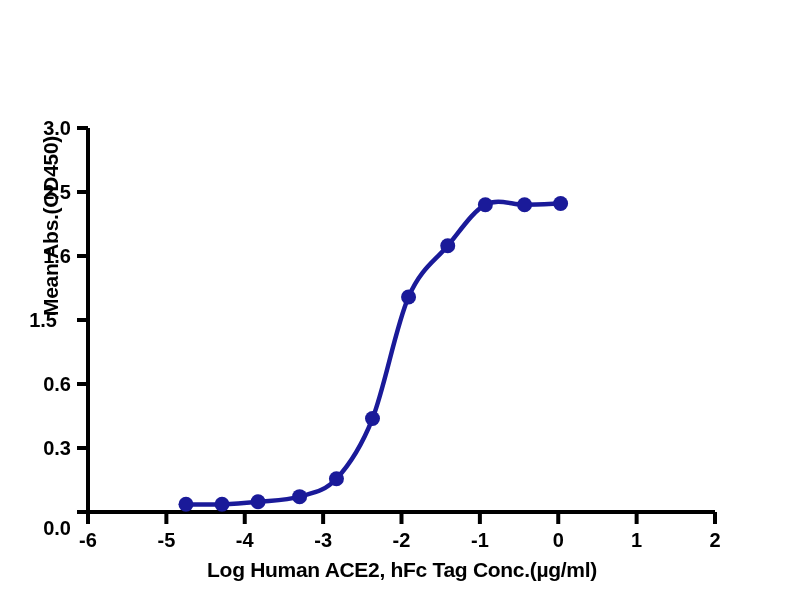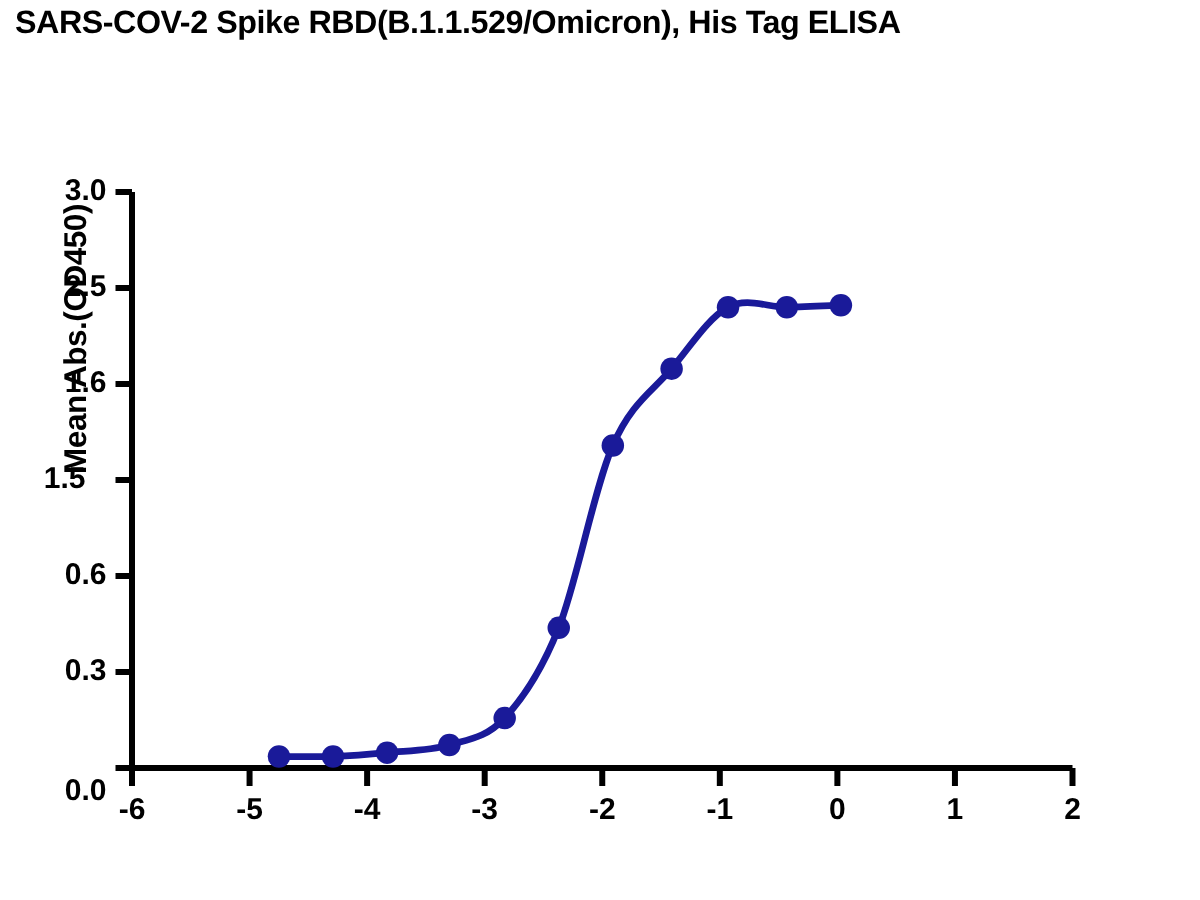--- a/index.html
+++ b/index.html
@@ -89,23 +89,23 @@
   .tick-label.x {
     text-align: center;
     transform: translate(-50%, 0);
   }
 </style>
 </head>
 <body>
 
 <div id="chart-root">
 
-  <div class="title">SARS-COV-2 Spike RBD(B.1.1.529/Omicron), His Tag ELISA</div>
 
   <div class="axis-title-y">Mean Abs.(OD450)</div>
+  <div class="axis-title-x">Log Human ACE2, hFc Tag Conc.(µg/ml)</div>
 
   <svg class="plot-svg" width="800" height="600">
     <g id="axis-layer">
         <line x1="88" y1="512" x2="715" y2="512" stroke="#000000" stroke-width="4"></line>
         <line x1="88" y1="512" x2="88" y2="128" stroke="#000000" stroke-width="4"></line>
         <line x1="88" y1="512" x2="77" y2="512" stroke="#000000" stroke-width="4"></line>
         <line x1="88" y1="448" x2="77" y2="448" stroke="#000000" stroke-width="4"></line>
         <line x1="88" y1="384" x2="77" y2="384" stroke="#000000" stroke-width="4"></line>
         <line x1="88" y1="320" x2="77" y2="320" stroke="#000000" stroke-width="4"></line>
         <line x1="88" y1="256" x2="77" y2="256" stroke="#000000" stroke-width="4"></line>

